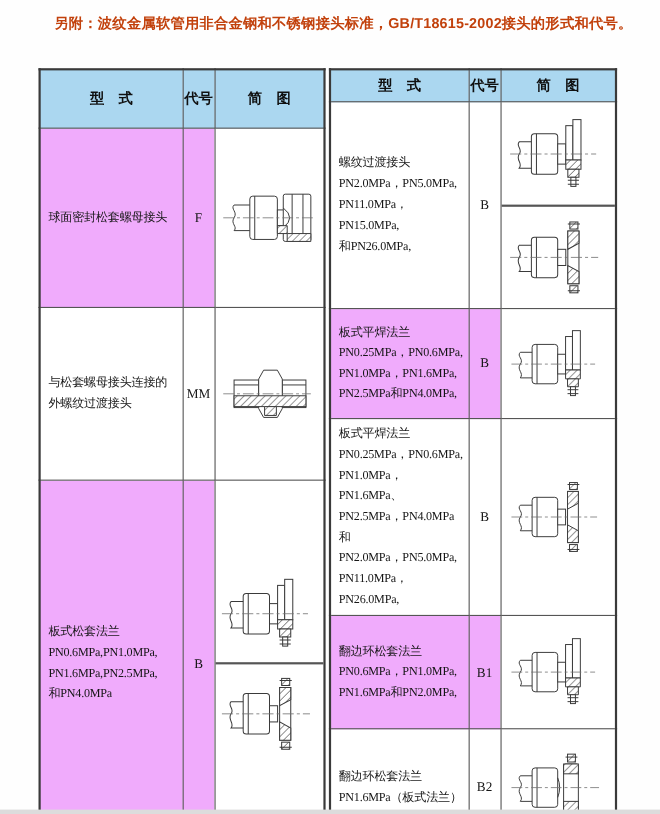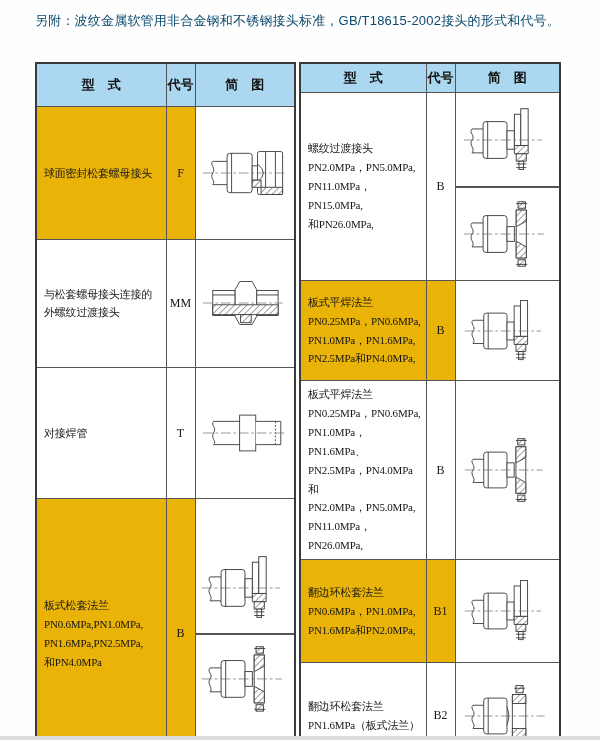--- a/index.html
+++ b/index.html
@@ -2,39 +2,39 @@
 <html><head>
 <meta charset="utf-8">
 <style>
   html,body{margin:0;padding:0;}
   body{
     width:600px;height:740px;position:relative;background:#fefefe;
     font-family:"Liberation Serif", serif;color:#161616;overflow:hidden;
   }
   .title{
     position:absolute;left:35px;top:12px;width:540px;
-    font-family:"Liberation Sans", sans-serif;font-weight:normal;
-    font-size:13px;letter-spacing:.2px;color:#0c4a6e;
+    font-family:"Liberation Sans", sans-serif;font-weight:bold;
+    font-size:13px;letter-spacing:.2px;color:#c2410c;text-align:right;
   }
   .tables{position:absolute;left:35px;top:62px;display:flex;gap:3px;}
   table{border-collapse:collapse;table-layout:fixed;background:#fff;}
   table{border:2px solid #3a3a3a;}
   td,th{border:1.5px solid #555;}
   th{
     background:var(--hdr,#abd7f0);
     font-family:"Liberation Sans", sans-serif;font-size:13px;font-weight:bold;
     height:28px;padding:0;color:#101010;text-align:center;
   }
   td.type{
     font-size:11px;line-height:1.72;padding:4px 3px 4px 7px;
     vertical-align:middle;white-space:pre-line;letter-spacing:-0.2px;
   }
   td.code{text-align:center;font-size:12px;vertical-align:middle;padding:0;}
   td.dcell{padding:0;vertical-align:middle;background:#fff;}
-  .hl{background:#eab308;}
+  .hl{background:#f0abfc;}
   .diag{display:flex;align-items:center;justify-content:center;width:100%;height:100%;}
   .diag svg{display:block;width:92px;height:68px;}
   .diag.compact svg{width:84px;height:58px;}
   .dstack{display:flex;flex-direction:column;width:100%;}
   .dstack .diag{flex:1 1 0;min-height:0;}
   .dstack .diag + .diag{border-top:2px solid #555;}
   .dstack .diag svg{height:84px;max-height:92%;}
   .bottom-edge{position:absolute;left:0;bottom:0;width:600px;height:4px;background:#dcdcdc;}
 </style>
 </head>
@@ -94,35 +94,20 @@
             <div class="diag">
               <svg viewBox="0 0 100 76" preserveAspectRatio="xMidYMid meet">
                 <rect x="14" y="24" width="25" height="28" fill="#fff" stroke="#3a3a3a" stroke-width="1"></rect>
                 <line x1="14" y1="29" x2="39" y2="29" stroke="#3a3a3a" stroke-width="1"></line>
                 <rect x="63" y="24" width="24" height="28" fill="#fff" stroke="#3a3a3a" stroke-width="1"></rect>
                 <line x1="63" y1="29" x2="87" y2="29" stroke="#3a3a3a" stroke-width="1"></line>
                 <path d="M44,14 h14 l5,9 v30 l-5,9 h-14 l-5,-9 v-30 z" fill="#fff" stroke="#3a3a3a" stroke-width="1"></path>
                 <rect x="14" y="40" width="73" height="11" fill="url(#hatch)" stroke="#3a3a3a" stroke-width="1"></rect>
                 <path d="M45,51 h12 v9 h-12 z" fill="url(#hatch)" stroke="#3a3a3a" stroke-width="1"></path>
                 <path d="M3,38H92" stroke="#707070" stroke-width="0.8" fill="none" stroke-dasharray="11 3 3 3"></path>
-              </svg>
-            </div>
-          </td>
-    </tr>
-    <tr style="height:88px">
-      <td class="type">对接焊管</td>
-      <td class="code">T</td>
-      <td class="dcell">
-            <div class="diag">
-              <svg viewBox="0 0 100 76" preserveAspectRatio="xMidYMid meet">
-                <path d="M46,25 L15,25 C11,29 19,32 15,38 C11,44 19,47 15,51 L46,51 Z" fill="#fff" stroke="#3a3a3a" stroke-width="1"></path>
-                <rect x="44" y="18" width="18" height="40" fill="#fff" stroke="#3a3a3a" stroke-width="1"></rect>
-                <path d="M62,25 H90 V51 H62" fill="#fff" stroke="#3a3a3a" stroke-width="1"></path>
-                <line x1="84" y1="25" x2="84" y2="51" stroke="#3a3a3a" stroke-width="1" stroke-dasharray="2 2"></line>
-                <path d="M3,38H96" stroke="#707070" stroke-width="0.8" fill="none" stroke-dasharray="11 3 3 3"></path>
               </svg>
             </div>
           </td>
     </tr>
     <tr style="height:182px">
       <td class="type hl">板式松套法兰
 PN0.6MPa,PN1.0MPa,
 PN1.6MPa,PN2.5MPa,
 和PN4.0MPa</td>
       <td class="code hl">B</td>

